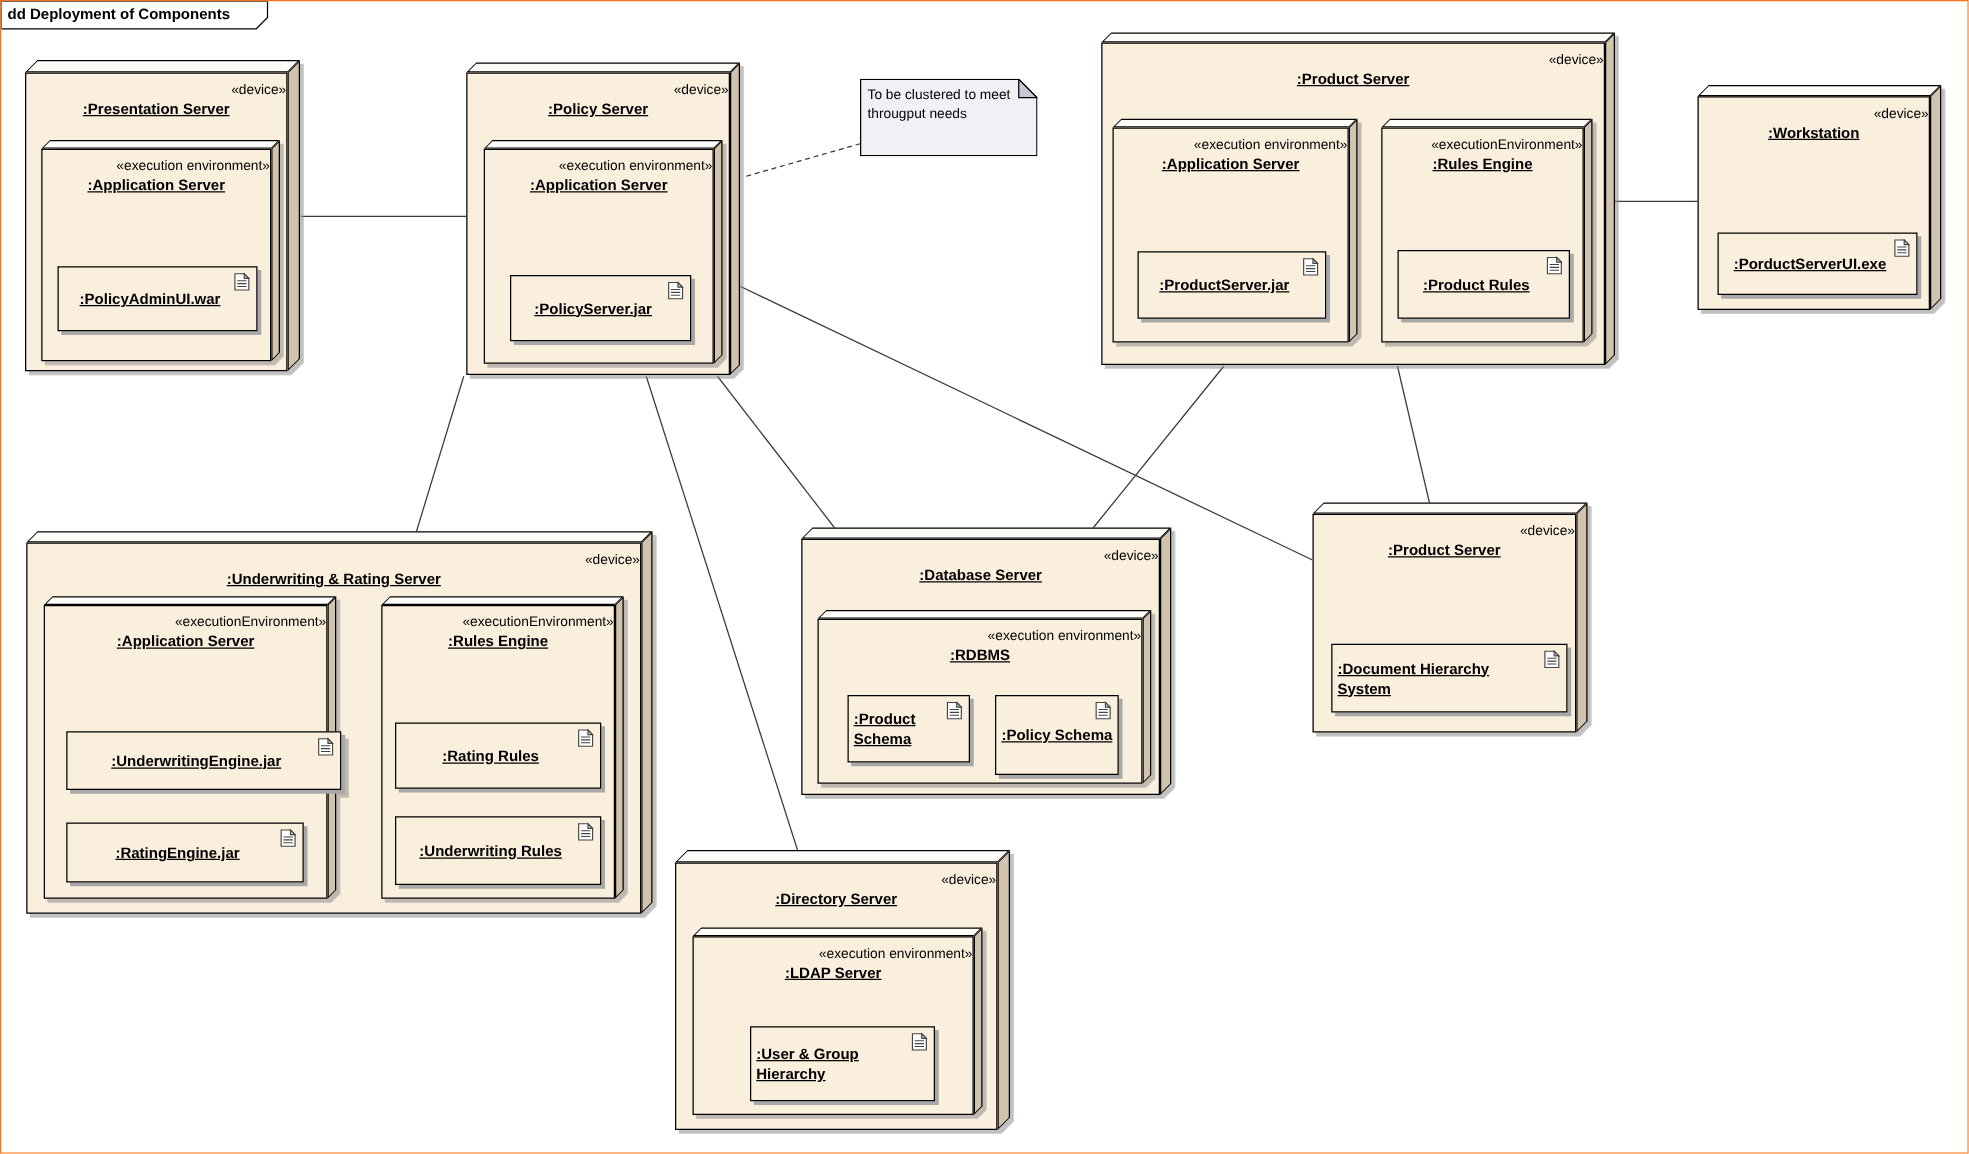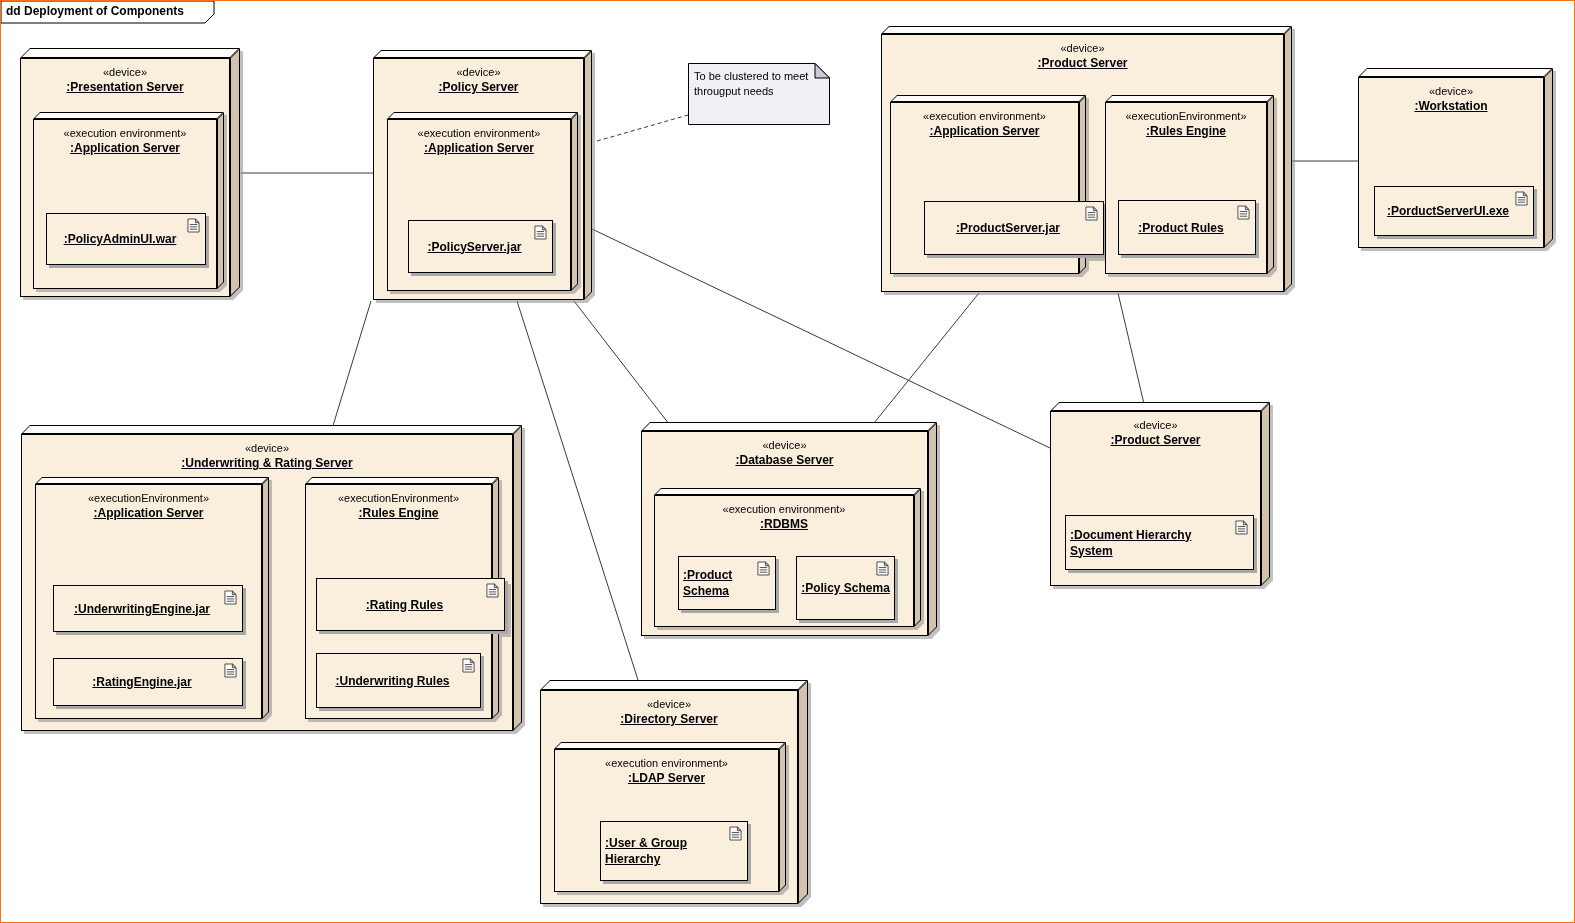--- a/index.html
+++ b/index.html
@@ -8,21 +8,21 @@
   #canvas{position:relative;width:1575px;height:923px;background:#fff;border:1px solid #f97316;overflow:hidden;}
   #wires{position:absolute;left:0;top:0;width:1575px;height:923px;z-index:0;}
 
   
   .n3d{position:absolute;--d:9px;--face:#FAEEDD;z-index:1;filter:drop-shadow(3px 3px 0 rgba(140,140,140,.55));}
   .facef{position:absolute;inset:0;background:var(--face);border:1px solid #000;}
   .topf{position:absolute;left:0;top:calc(-1 * var(--d));width:100%;height:var(--d);
         background:#FDFCF8;border:1px solid #000;transform:skewX(-45deg);transform-origin:0 100%;}
   .sidef{position:absolute;left:100%;top:0;width:var(--d);height:100%;
         background:#D2C3AE;border:1px solid #000;transform:skewY(-45deg);transform-origin:0 0;}
-  .stereo{margin-top:6px;text-align:center;font-size:11px;line-height:14px;white-space:nowrap;}
+  .stereo{margin-top:6px;text-align:right;font-size:11px;line-height:14px;white-space:nowrap;}
   .nname{text-align:center;font-size:12px;font-weight:bold;text-decoration:underline;line-height:16px;white-space:nowrap;}
 
   
   .artifact{position:absolute;background:#FAEEDD;border:1px solid #000;box-shadow:3px 3px 0 #A8A8A8;
             display:flex;align-items:center;justify-content:center;z-index:2;}
   .alabel{font-size:12px;font-weight:bold;text-decoration:underline;text-align:left;line-height:16px;padding:0 16px 0 4px;}
   .artifact svg.doc{position:absolute;top:4px;right:5px;}
 
   
   .note{position:absolute;left:687px;top:62px;width:142px;height:62px;z-index:1;text-decoration:underline;}
@@ -121,21 +121,21 @@
     <div class="sidef"></div>
     <div class="facef">
       <div class="stereo">«device»</div>
       <div class="nname">:Product Server</div>
       <div class="n3d" style="left:8px;top:67px;width:189px;height:172px;--d:7px">
         <div class="topf"></div>
         <div class="sidef"></div>
         <div class="facef">
           <div class="stereo">«execution environment»</div>
           <div class="nname">:Application Server</div>
-          <div class="artifact" style="left:33px;top:98px;width:180px;height:54px">
+          <div class="artifact" style="left:19px;top:98px;width:151px;height:54px">
             <span class="alabel">:ProductServer.jar</span>
             <svg class="doc" width="13" height="15" viewBox="0 0 14 16">
               <path d="M1 1 h8 l4 4 v10 h-12 z" fill="#fff" stroke="#444"></path>
                 <path d="M9 1 v4 h4 z" fill="#ccc" stroke="#444"></path>
               <line x1="3" y1="7" x2="11" y2="7" stroke="#444"></line>
                 <line x1="3" y1="9.5" x2="11" y2="9.5" stroke="#444"></line>
                 <line x1="3" y1="12" x2="11" y2="12" stroke="#444"></line>
             </svg>
           </div>
         </div>
@@ -185,21 +185,21 @@
     <div class="sidef"></div>
     <div class="facef">
       <div class="stereo">«device»</div>
       <div class="nname">:Underwriting &amp; Rating Server</div>
       <div class="n3d" style="left:13px;top:49px;width:227px;height:235px;--d:7px">
         <div class="topf"></div>
         <div class="sidef"></div>
         <div class="facef">
           <div class="stereo">«executionEnvironment»</div>
           <div class="nname">:Application Server</div>
-          <div class="artifact" style="left:17px;top:100px;width:190px;height:47px">
+          <div class="artifact" style="left:17px;top:100px;width:220px;height:47px">
             <span class="alabel">:UnderwritingEngine.jar</span>
             <svg class="doc" width="13" height="15" viewBox="0 0 14 16">
               <path d="M1 1 h8 l4 4 v10 h-12 z" fill="#fff" stroke="#444"></path>
                 <path d="M9 1 v4 h4 z" fill="#ccc" stroke="#444"></path>
               <line x1="3" y1="7" x2="11" y2="7" stroke="#444"></line>
                 <line x1="3" y1="9.5" x2="11" y2="9.5" stroke="#444"></line>
                 <line x1="3" y1="12" x2="11" y2="12" stroke="#444"></line>
             </svg>
           </div>
           <div class="artifact" style="left:17px;top:173px;width:190px;height:48px">
@@ -213,21 +213,21 @@
             </svg>
           </div>
         </div>
       </div>
       <div class="n3d" style="left:283px;top:49px;width:187px;height:235px;--d:7px">
         <div class="topf"></div>
         <div class="sidef"></div>
         <div class="facef">
           <div class="stereo">«executionEnvironment»</div>
           <div class="nname">:Rules Engine</div>
-          <div class="artifact" style="left:10px;top:93px;width:189px;height:53px">
+          <div class="artifact" style="left:10px;top:93px;width:165px;height:53px">
             <span class="alabel">:Rating Rules</span>
             <svg class="doc" width="13" height="15" viewBox="0 0 14 16">
               <path d="M1 1 h8 l4 4 v10 h-12 z" fill="#fff" stroke="#444"></path>
                 <path d="M9 1 v4 h4 z" fill="#ccc" stroke="#444"></path>
               <line x1="3" y1="7" x2="11" y2="7" stroke="#444"></line>
                 <line x1="3" y1="9.5" x2="11" y2="9.5" stroke="#444"></line>
                 <line x1="3" y1="12" x2="11" y2="12" stroke="#444"></line>
             </svg>
           </div>
           <div class="artifact" style="left:10px;top:168px;width:165px;height:55px">

